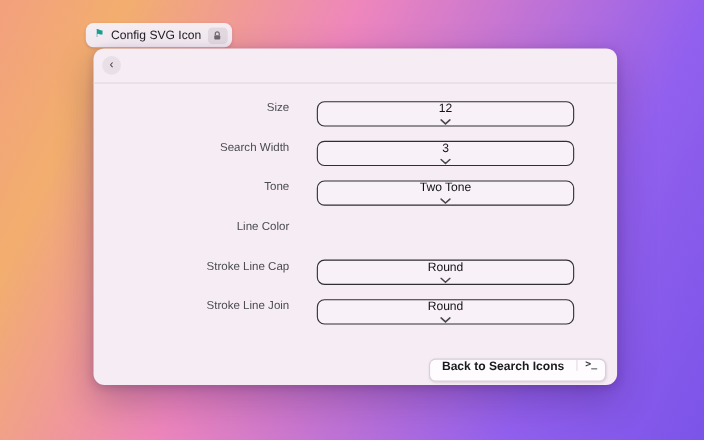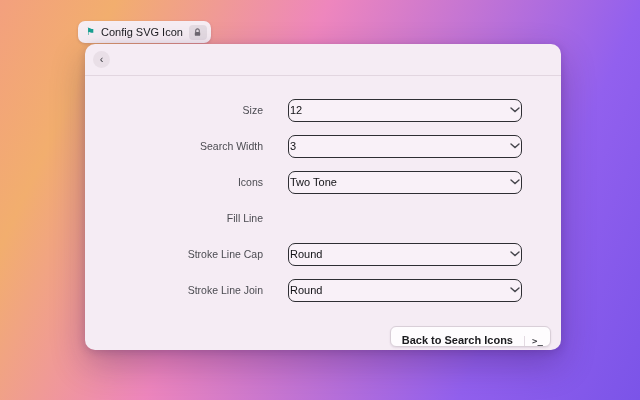--- a/index.html
+++ b/index.html
@@ -38,44 +38,44 @@
   }
   .back-btn {
     width: 17px; height: 17px; border-radius: 50%;
     background: #e9dfe7; border: none; cursor: pointer;
     display: flex; align-items: center; justify-content: center;
     color: #3a3a40; font-size: 11px; line-height: 1; padding-bottom: 1px;
   }
 
   
   .form { padding-top: 16px; }
-  .form-row { display: flex; align-items: center; height: 36px; }
+  .form-row { display: flex; height: 36px; }
   .form-label {
     width: 192px; text-align: right; padding-right: 14px;
     font-size: 10.5px; color: #4c4c52; white-space: nowrap;
   }
   .control {
     margin-left: 11px; width: 234px; height: 23px;
     border: 1px solid #2e2e33; border-radius: 7px;
     background: #f9f1f8;
     display: flex; align-items: center;
-    padding: 0 1px; cursor: pointer;
+    padding: 0 1px; cursor: pointer; flex-direction: column;
   }
   .control-value { flex: 1; font-size: 11px; font-weight: 500; color: #121216; }
   input.control {
     font-family: "Liberation Sans", sans-serif;
     font-size: 11px; font-weight: 500; color: #121216; cursor: text; outline: none;
   }
   .chevron-down { flex: none; display: flex; }
 
   
   .footer-group {
     position: absolute; right: 10px; bottom: 3px; height: 21px;
     background: #fefcfe; border: 1px solid #d9cfd8; border-radius: 6px;
-    display: flex; align-items: flex-end; overflow: hidden;
+    display: flex; align-items: flex-start; overflow: hidden;
     box-shadow: 0 1px 2px rgba(60,20,70,.10);
     margin-top: 16px;
   }
   .footer-back {
     border: none; background: transparent; cursor: pointer;
     font-family: "Liberation Sans", sans-serif;
     font-size: 11px; font-weight: 600; color: #1b1b1f;
     padding: 0 11px; white-space: nowrap;
   }
   .footer-terminal {
@@ -126,34 +126,34 @@
         <span class="control-value">3</span>
         <span class="chevron-down">
           <svg width="10" height="6" viewBox="0 0 10 6">
               <path d="M1 1l4 3.6L9 1" fill="none" stroke="#46464c" stroke-width="1.4" stroke-linecap="round"></path>
             </svg>
         </span>
       </div>
     </div>
 
     <div class="form-row">
-      <span class="form-label">Icons</span>
+      <span class="form-label">Tone</span>
       <div class="control">
         <span class="control-value">Two Tone</span>
         <span class="chevron-down">
           <svg width="10" height="6" viewBox="0 0 10 6">
               <path d="M1 1l4 3.6L9 1" fill="none" stroke="#46464c" stroke-width="1.4" stroke-linecap="round"></path>
             </svg>
         </span>
       </div>
     </div>
 
 
     <div class="form-row">
-      <span class="form-label">Fill Line</span>
+      <span class="form-label">Line Color</span>
     </div>
 
     <div class="form-row">
       <span class="form-label">Stroke Line Cap</span>
       <div class="control">
         <span class="control-value">Round</span>
         <span class="chevron-down">
           <svg width="10" height="6" viewBox="0 0 10 6">
               <path d="M1 1l4 3.6L9 1" fill="none" stroke="#46464c" stroke-width="1.4" stroke-linecap="round"></path>
             </svg>

